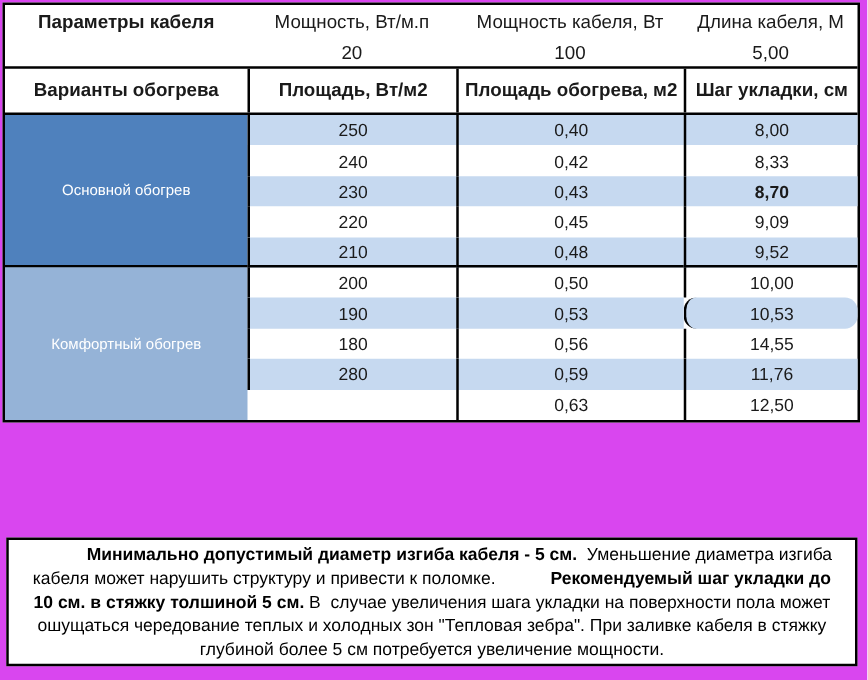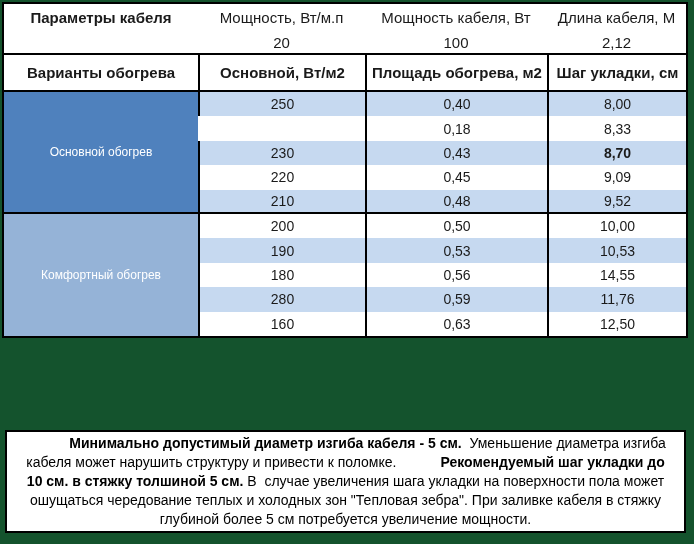--- a/index.html
+++ b/index.html
@@ -1,17 +1,17 @@
 <!DOCTYPE html>
 <html style="--c-border: #000000;"><head>
 <meta charset="utf-8">
 <style>
   html,body{margin:0;padding:0;background:#fff;}
   .screen{
-    position:relative;width:694px;height:544px;background:#14532d;
+    position:relative;width:694px;height:544px;background:#d946ef;
     font-family:"Liberation Sans",sans-serif;color:#1a1a1a;overflow:hidden;
   }
   
   .tbl{
     position:absolute;left:2px;top:2px;width:686px;height:336px;
     box-sizing:border-box;border:2px solid var(--c-border,#000);background:#fff;
   }
   .sec-a{
     height:49px;border-bottom:2px solid var(--c-border,#000);
     display:grid;grid-template-columns:194px 167px 182px 139px;
@@ -72,61 +72,61 @@
       <div class="pcol">
         <span class="lbl">Мощность, Вт/м.п</span>
         <span class="val">20</span>
       </div>
       <div class="pcol">
         <span class="lbl">Мощность кабеля, Вт</span>
         <span class="val">100</span>
       </div>
       <div class="pcol">
         <span class="lbl">Длина кабеля, М</span>
-        <span class="val">2,12</span>
+        <span class="val">5,00</span>
       </div>
     </div>
 
     <div class="sec-b">
       <div class="hcell">Варианты обогрева</div>
-      <div class="hcell vline">Основной, Вт/м2</div>
+      <div class="hcell vline">Площадь, Вт/м2</div>
       <div class="hcell vline">Площадь обогрева, м2</div>
       <div class="hcell vline">Шаг укладки, см</div>
     </div>
 
     <div class="sec-data">
         <div class="gcell g0" style="grid-row: 1 / span 5; background: rgb(79, 129, 189);">Основной обогрев</div>
         <div class="dcell vline alt" style="background: rgb(198, 217, 240); grid-area: 1 / 2;">250</div>
         <div class="dcell vline alt" style="background: rgb(198, 217, 240); grid-area: 1 / 3;">0,40</div>
         <div class="dcell vline alt" style="background: rgb(198, 217, 240); grid-area: 1 / 4;">8,00</div>
-        <div class="dcell vline" style="grid-area: 2 / 3;">0,18</div>
+        <div class="dcell vline" style="grid-area: 2 / 2;">240</div>
+        <div class="dcell vline" style="grid-area: 2 / 3;">0,42</div>
         <div class="dcell vline" style="grid-area: 2 / 4;">8,33</div>
         <div class="dcell vline alt" style="background: rgb(198, 217, 240); grid-area: 3 / 2;">230</div>
         <div class="dcell vline alt" style="background: rgb(198, 217, 240); grid-area: 3 / 3;">0,43</div>
         <div class="dcell vline alt" style="background: rgb(198, 217, 240); grid-area: 3 / 4; font-weight: bold;">8,70</div>
         <div class="dcell vline" style="grid-area: 4 / 2;">220</div>
         <div class="dcell vline" style="grid-area: 4 / 3;">0,45</div>
         <div class="dcell vline" style="grid-area: 4 / 4;">9,09</div>
         <div class="dcell vline alt gend" style="background: rgb(198, 217, 240); grid-area: 5 / 2;">210</div>
         <div class="dcell vline alt gend" style="background: rgb(198, 217, 240); grid-area: 5 / 3;">0,48</div>
         <div class="dcell vline alt gend" style="background: rgb(198, 217, 240); grid-area: 5 / 4;">9,52</div>
         <div class="gcell g1" style="grid-row: 6 / span 5; background: rgb(149, 179, 215);">Комфортный обогрев</div>
         <div class="dcell vline" style="grid-area: 6 / 2;">200</div>
         <div class="dcell vline" style="grid-area: 6 / 3;">0,50</div>
         <div class="dcell vline" style="grid-area: 6 / 4;">10,00</div>
         <div class="dcell vline alt" style="background: rgb(198, 217, 240); grid-area: 7 / 2;">190</div>
         <div class="dcell vline alt" style="background: rgb(198, 217, 240); grid-area: 7 / 3;">0,53</div>
-        <div class="dcell vline alt" style="background: rgb(198, 217, 240); grid-area: 7 / 4;">10,53</div>
+        <div class="dcell vline alt" style="background: rgb(198, 217, 240); grid-area: 7 / 4; border-radius: 10px;">10,53</div>
         <div class="dcell vline" style="grid-area: 8 / 2;">180</div>
         <div class="dcell vline" style="grid-area: 8 / 3;">0,56</div>
         <div class="dcell vline" style="grid-area: 8 / 4;">14,55</div>
         <div class="dcell vline alt" style="background: rgb(198, 217, 240); grid-area: 9 / 2;">280</div>
         <div class="dcell vline alt" style="background: rgb(198, 217, 240); grid-area: 9 / 3;">0,59</div>
         <div class="dcell vline alt" style="background: rgb(198, 217, 240); grid-area: 9 / 4;">11,76</div>
-        <div class="dcell vline" style="grid-area: 10 / 2;">160</div>
         <div class="dcell vline" style="grid-area: 10 / 3;">0,63</div>
         <div class="dcell vline" style="grid-area: 10 / 4;">12,50</div>
       </div>
 
   </div>
 
   <div class="note">
     <p><span class="b">Минимально допустимый диаметр изгиба кабеля - 5 см.</span><span>  Уменьшение диаметра изгиба кабеля может нарушить структуру и привести к поломке.</span><span class="b">Рекомендуемый шаг укладки до 10 см. в стяжку толшиной 5 см.</span><span> В  случае увеличения шага укладки на поверхности пола может ошущаться чередование теплых и холодных зон "Тепловая зебра". При заливке кабеля в стяжку глубиной более 5 см потребуется увеличение мощности.</span></p>
   </div>
 

